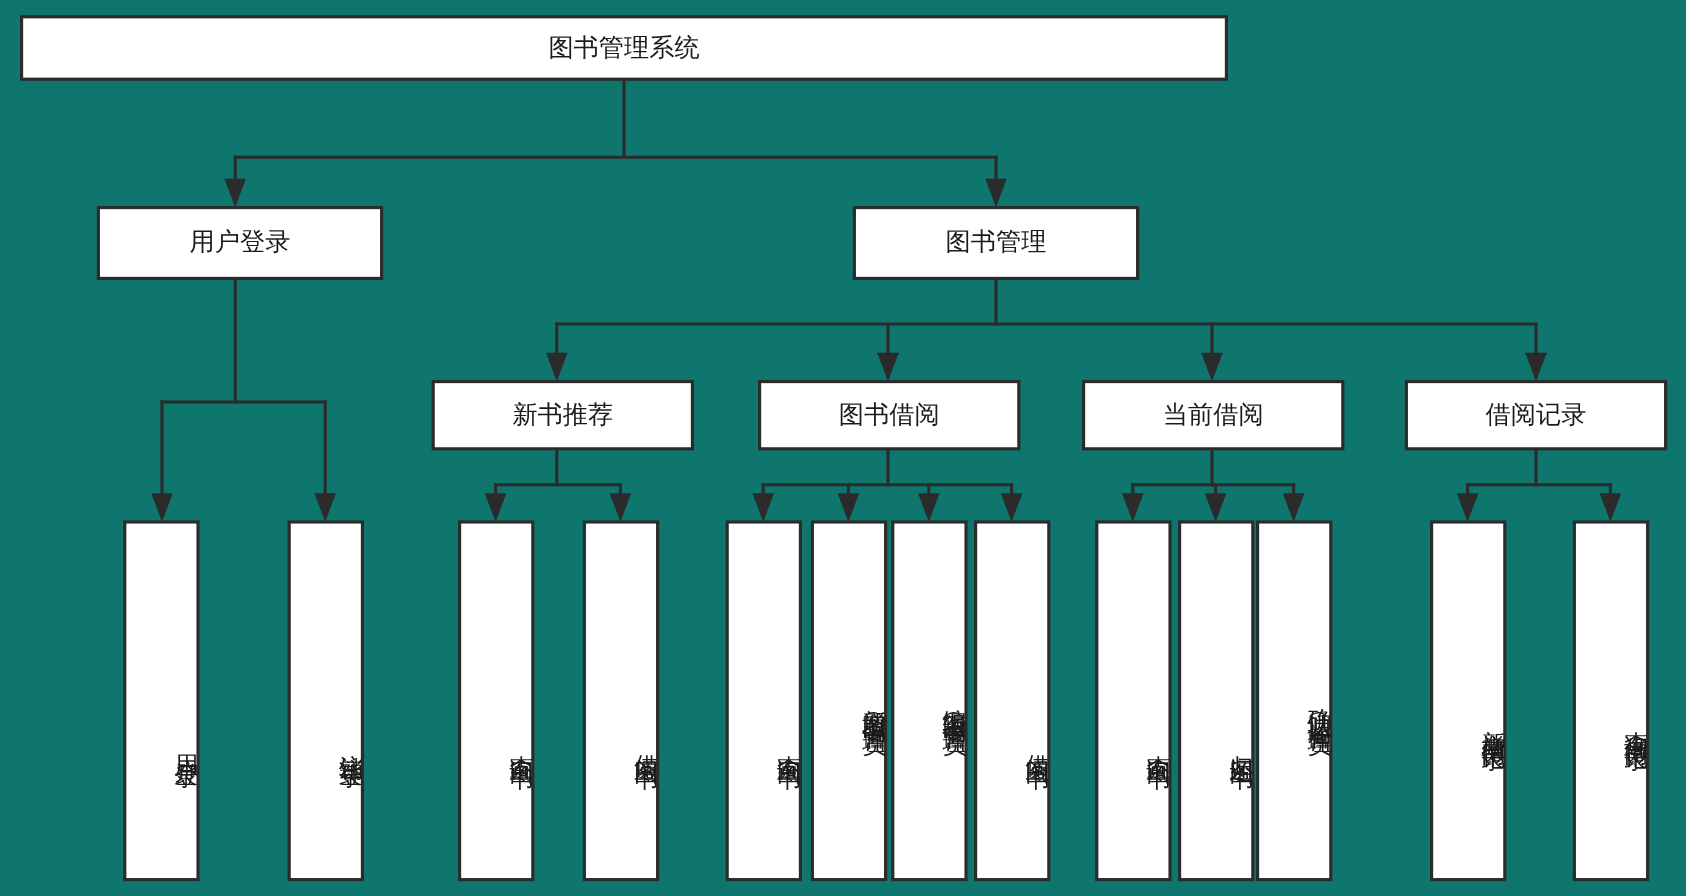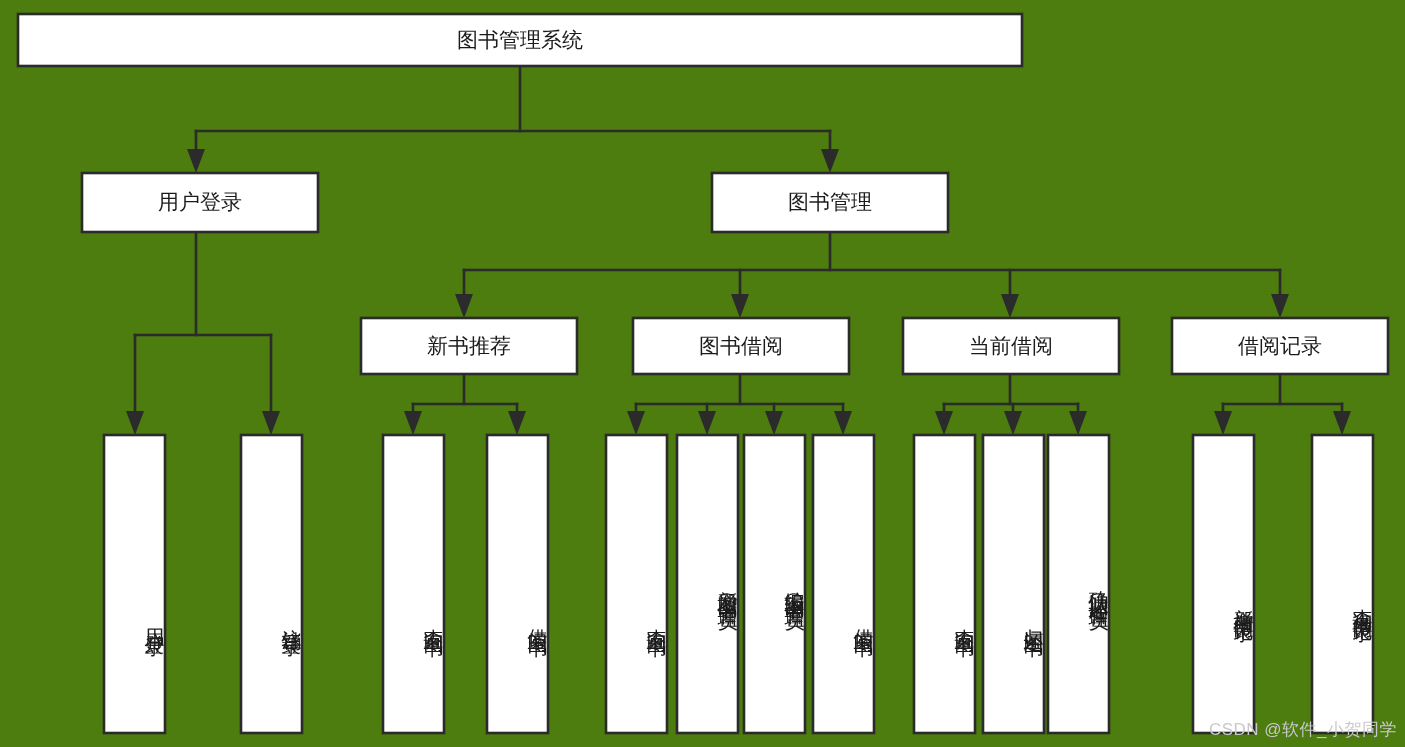--- a/index.html
+++ b/index.html
@@ -8,21 +8,21 @@
     padding: 0;
     background: #ffffff;
   }
   body {
     font-family: "Liberation Sans", "DejaVu Sans", sans-serif;
   }
   #diagram-root {
     position: relative;
     width: 1405px;
     height: 747px;
-    background: #4d7c0f;
+    background: #0f766e;
     overflow: hidden;
   }
   svg#diagram-svg {
     position: absolute;
     left: 0;
     top: 0;
     width: 1405px;
     height: 747px;
     display: block;
   }
@@ -226,15 +226,14 @@
   <div class="node-label-v" style="left:744px; top:443px; width:61px; height:290px;">编辑图书（管理员）</div>
   <div class="node-label-v" style="left:813px; top:505px; width:61px; height:228px;">借阅图书</div>
 
   <div class="node-label-v" style="left:914px; top:505px; width:61px; height:228px;">查询图书</div>
   <div class="node-label-v" style="left:983px; top:505px; width:61px; height:228px;">归还图书</div>
   <div class="node-label-v" style="left:1048px; top:443px; width:61px; height:290px;">确认归还（管理员）</div>
 
   <div class="node-label-v" style="left:1193px; top:470px; width:61px; height:263px;">新增借阅记录</div>
   <div class="node-label-v" style="left:1312px; top:470px; width:61px; height:263px;">查询借阅记录</div>
 
-  <div class="watermark">CSDN @软件_小贺同学</div>
 
 </div>
 
 </body></html>

